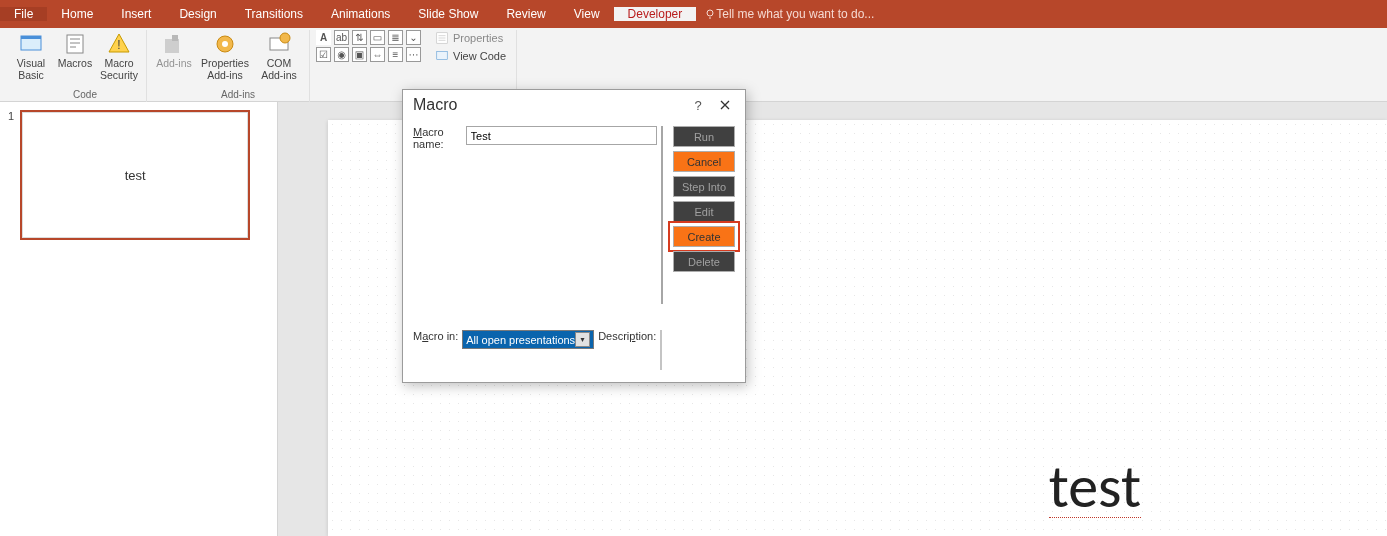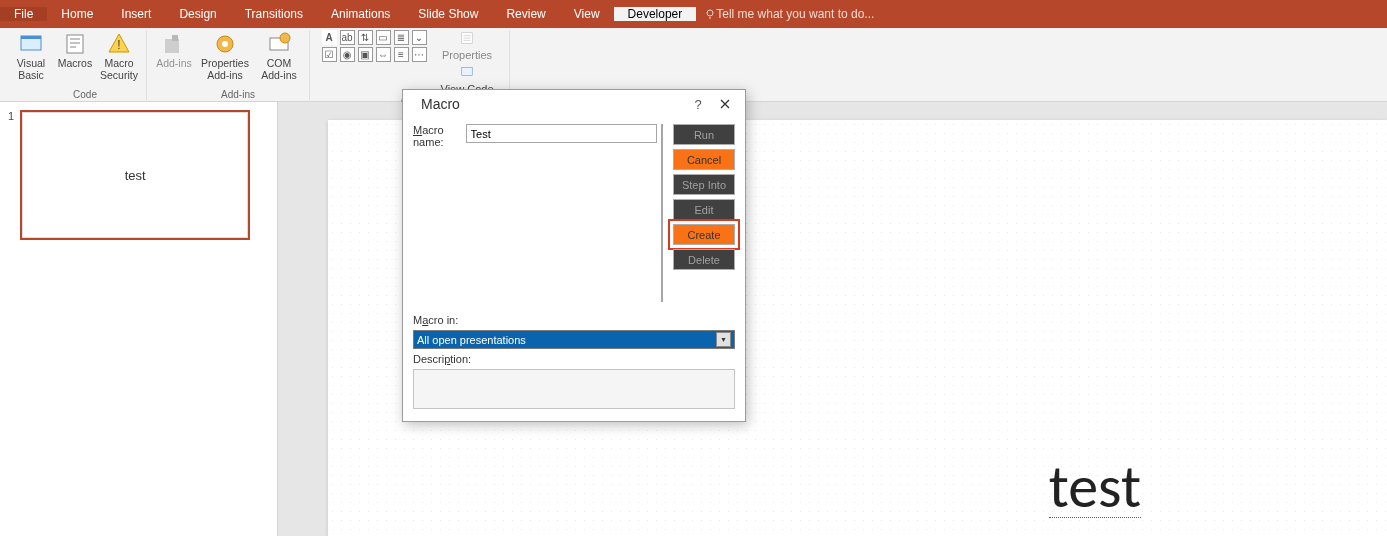--- a/index.html
+++ b/index.html
@@ -2,34 +2,34 @@
 <html><head>
 <meta charset="utf-8">
 <style>
 * { box-sizing: border-box; margin: 0; padding: 0; font-family: "Segoe UI", Arial, sans-serif; }
 body { width: 1387px; height: 536px; background: #e6e6e6; position: relative; overflow: hidden; }
 
 
 .ribbon-tabs { background: #b7472a; height: 28px; display: flex; align-items: center; color: #fff; font-size: 12px; }
 .ribbon-tabs .tab { padding: 0 14px; display: flex; align-items: center; cursor: pointer; }
 .ribbon-tabs .tab.file { background: #a63e24; }
-.ribbon-tabs .tab.active { background: #f3f3f3; color: #000000; }
+.ribbon-tabs .tab.active { background: #f3f3f3; color: #b91c1c; }
 .tell-me { display: flex; align-items: center; margin-left: 8px; color: #f5d9d1; }
 
 
 .ribbon { background: #f3f3f3; height: 74px; border-bottom: 1px solid #d4d4d4; display: flex; padding: 2px 4px 0; }
 .group { display: flex; flex-direction: column; justify-content: flex-start; align-items: center; border-right: 1px solid #e0e0e0; padding: 0 6px; height: 72px; }
 .group-body { display: flex; align-items: flex-start; gap: 2px; flex: 1; }
 .group-label { font-size: 10px; color: #666; text-align: center; padding-bottom: 2px; margin-left: 20px; }
 .vbtn { display: flex; flex-direction: column; align-items: center; justify-content: flex-start; width: 42px; padding-top: 2px; font-size: 10.5px; color: #444; line-height: 1.1; text-align: center; cursor: pointer; }
 .vbtn .ico { width: 24px; height: 24px; margin-bottom: 2px; display: flex; align-items: center; justify-content: center; }
 .small-btns { display: flex; flex-direction: column; gap: 2px; justify-content: center; }
 .small-row { display: flex; gap: 3px; align-items: center; }
 .small-box { width: 15px; height: 15px; border: 1px solid #999; background: #fff; display:inline-flex; align-items:center; justify-content:center; font-size:10px; color:#555;}
-.prop-btn { font-size: 11px; color: #888; display: flex; align-items: center; gap: 4px; padding: 1px 4px; flex-direction: column; }
+.prop-btn { font-size: 11px; color: #888; display: flex; align-items: center; gap: 4px; padding: 1px 4px; }
 
 
 .slide-panel { position: absolute; top: 102px; left: 0; width: 278px; bottom: 0; background: #fff; border-right: 1px solid #d4d4d4; padding: 8px; }
 .thumb-wrap { display: flex; gap: 6px; }
 .thumb-num { font-size: 11px; color: #444; }
 .thumb { width: 230px; height: 130px; border: 2px solid #b7472a; background: #fff; box-shadow: 0 0 0 1px #dcdcdc inset; display: flex; align-items: center; justify-content: center; font-size: 13px; color: #333; }
 
 
 .editor { position: absolute; top: 102px; left: 278px; right: 0; bottom: 0; background: #e6e6e6; }
 .canvas { position: absolute; top: 18px; left: 50px; right: 0; bottom: 0; background: #fff; box-shadow: 0 1px 4px rgba(0,0,0,.15); }
@@ -38,37 +38,37 @@
     radial-gradient(circle, #999 .6px, transparent .6px);
   background-size: 9px 9px;
   opacity:.25;
 }
 .canvas .big-test { position: absolute; right: 246px; top: 330px; font-size: 60px; color: #222; font-family: Calibri, sans-serif; }
 .canvas .big-test::after { content:""; display:block; border-bottom: 1.5px dotted #c0392b; margin-top:-6px; }
 
 
 .dialog { position: absolute; left: 402px; top: 89px; width: 344px; background: #fff; border: 1px solid #9b9b9b; box-shadow: 2px 3px 12px rgba(0,0,0,.25); font-size: 11px; color: #333; }
 .dlg-title { display: flex; align-items: center; justify-content: space-between; padding: 6px 8px 6px 10px; }
-.dlg-title .t { font-size: 14px; margin-left: 8px; }
+.dlg-title .t { font-size: 16px; }
 .dlg-title .btns { display: flex; gap: 12px; align-items: center; font-size: 13px; color: #555; }
 .dlg-title .btns span { cursor:pointer; width:18px; text-align:center; }
 .dlg-body { padding: 6px 10px 12px; display: flex; gap: 10px; }
 .dlg-left { flex: 1; display: flex; flex-direction: row; gap: 4px; }
 .dlg-right { width: 62px; display: flex; flex-direction: column; gap: 4px; padding-top: 0; }
 .lbl { font-size: 11px; color: #333; }
 .lbl .u { text-decoration: underline; }
 .txtbox { border: 1px solid #a6a6a6; height: 19px; padding: 1px 4px; font-size: 11px; width: 100%; }
 .listbox { border: 1px solid #a6a6a6; flex: 1; min-height: 178px; background: #fff; }
 .dlg-btn { height: 21px; border: 1px solid #adadad; background: #f97316; font-size: 11px; color: #333; cursor: pointer; }
 .dlg-btn:disabled { color: #a0a0a0; background: #404040; }
 .dlg-btn.hl { outline: 2px solid #d63b1f; outline-offset: 3px; }
 .sel { border: 1px solid #7a7a7a; height: 19px; background: #0a64ad; color: #fff; font-size: 11px; padding: 0 3px; display: flex; align-items: center; justify-content: space-between; }
 .sel .arrow { width: 15px; height: 15px; background: #e1e1e1; border: 1px solid #888; color:#333; display:flex; align-items:center; justify-content:center; font-size:8px; }
 .desc-box { border: 1px solid #c4c4c4; height: 40px; background:#f5f5f5; }
-.dlg-lower { padding: 0 10px 12px; display:flex; flex-direction:column; gap:4px; }
+.dlg-lower { padding: 0 10px 12px; display:flex; flex-direction:row; gap:4px;margin-top:14px; }
 
 svg { display:block; }
 </style>
 </head>
 <body>
 
 <div class="ribbon-tabs">
   <div class="tab file">File</div>
   <div class="tab">Home</div>
   <div class="tab">Insert</div>

